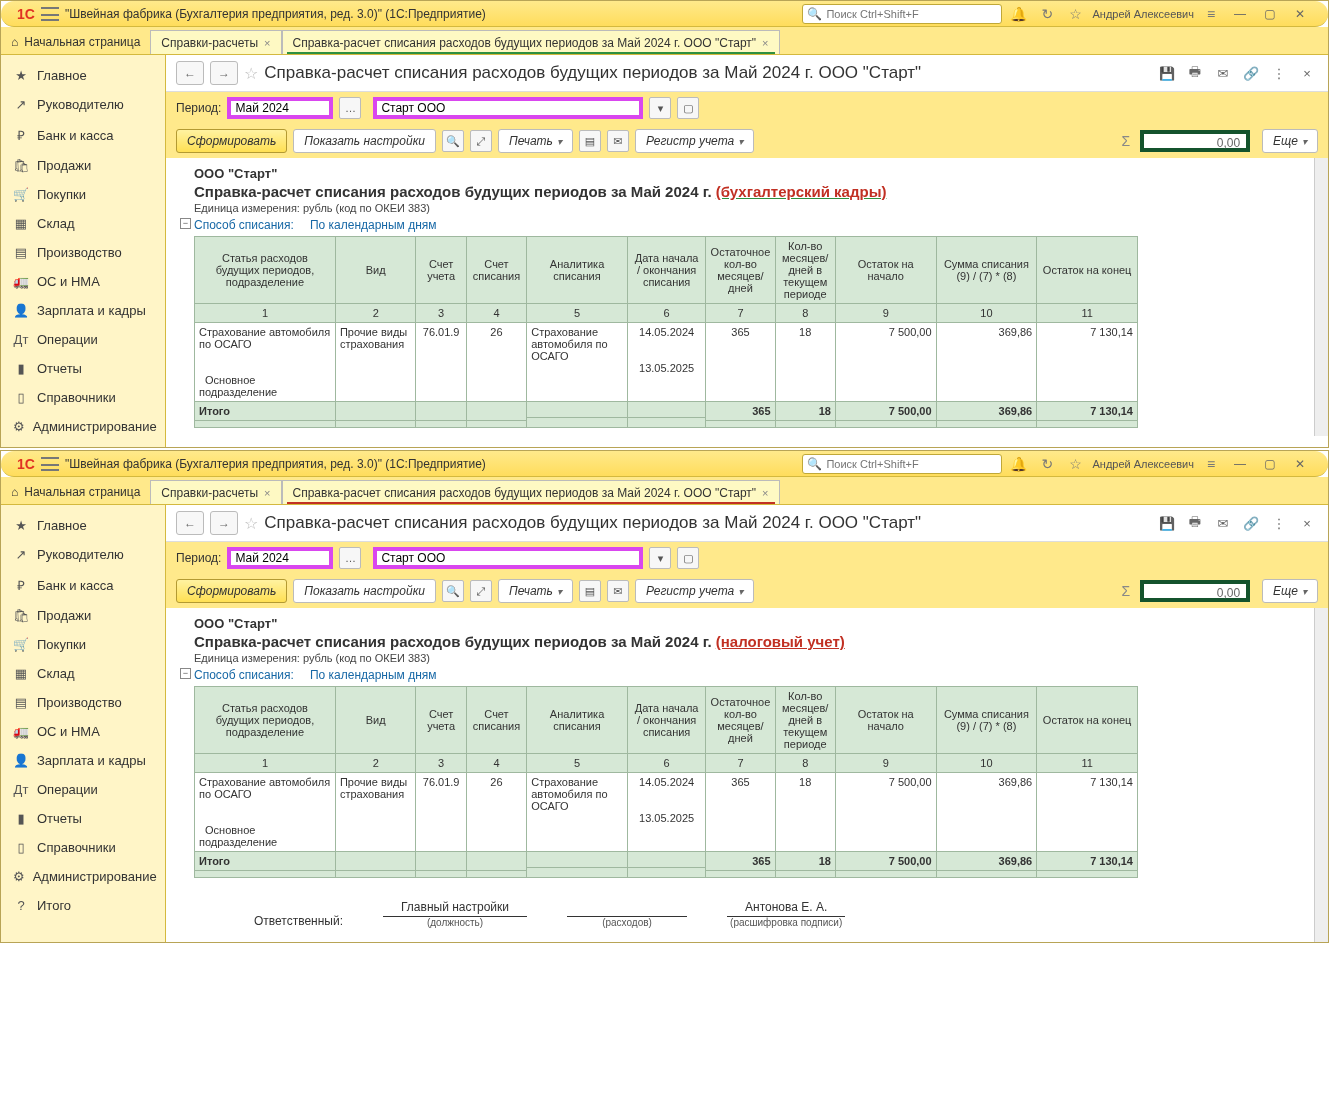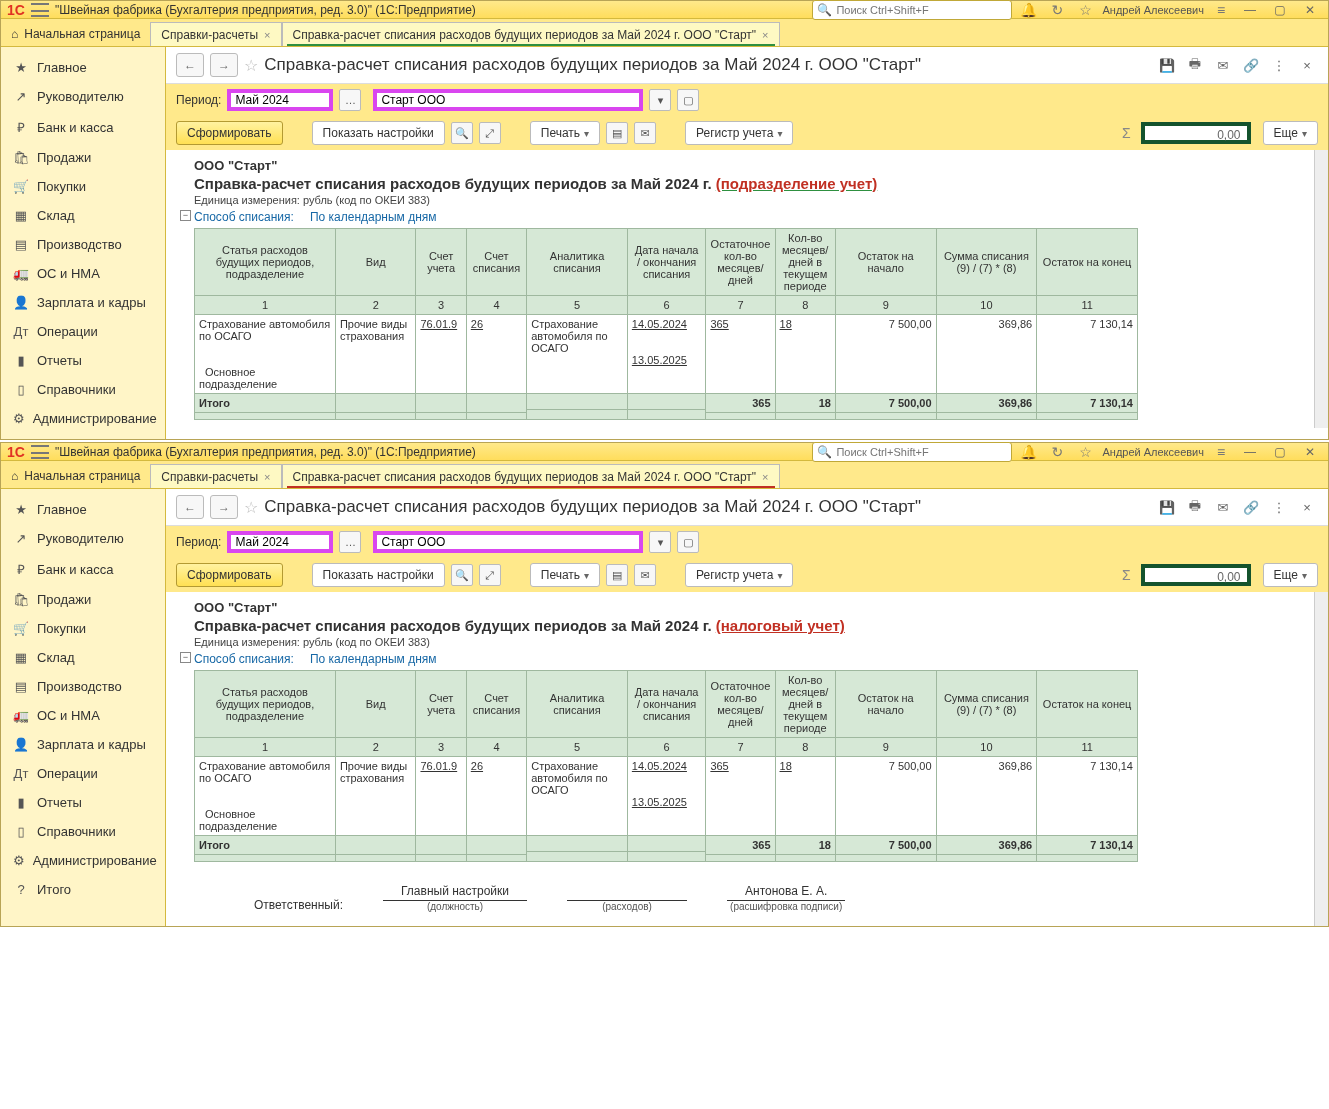--- a/index.html
+++ b/index.html
@@ -1,18 +1,18 @@
 <!DOCTYPE html>
 <html><head>
 <meta charset="utf-8">
 <style>
   * { box-sizing: border-box; margin: 0; padding: 0; font-family: Arial, sans-serif; }
   body { background: #fff; font-size: 12px; color: #333; }
   .app-window { border: 1px solid #b8a456; }
-  .title-bar { display:flex; align-items:center; height:18px; background:linear-gradient(#ffe98b,#ffdd5c); border-bottom:1px solid #d4b93e; padding:0 6px; gap:6px; }
+  .title-bar { display:flex; align-items:center; height:26px; background:linear-gradient(#ffe98b,#ffdd5c); border-bottom:1px solid #d4b93e; padding:0 16px; gap:6px;border-radius:13px; }
   .title-bar .logo-1c { color:#e03224; font-weight:bold; font-size:14px; }
   .title-bar .hamburger { width:18px; height:14px; border-top:2px solid #777; border-bottom:2px solid #777; position:relative; }
   .title-bar .hamburger:before { content:""; position:absolute; top:5px; left:0; right:0; border-top:2px solid #777; }
   .title-bar .title-text { flex:0 0 auto; font-size:12px; color:#333; }
   .title-bar .spacer { flex:1; }
   .title-bar .search-box { display:flex; align-items:center; background:#fff; border:1px solid #c0a838; border-radius:3px; height:20px; width:200px; padding:0 4px; gap:4px; }
   .title-bar .search-box input { border:0; outline:0; font-size:11px; color:#999; width:100%; }
   .title-bar .icon-btn { width:22px; height:22px; display:flex; align-items:center; justify-content:center; border-radius:3px; cursor:pointer; color:#777; font-size:14px; }
   .title-bar .user { font-size:11px; color:#555; }
   .title-bar .win-btn { width:24px; height:20px; display:flex; align-items:center; justify-content:center; color:#666; font-size:12px; cursor:pointer; }
@@ -31,40 +31,40 @@
   .doc-header { display:flex; align-items:center; gap:6px; padding:6px 10px; background:#fff; border-bottom:1px solid #ddd; }
   .nav-btn { width:28px; height:24px; border:1px solid #bbb; border-radius:3px; background:#f7f7f7; display:flex; align-items:center; justify-content:center; color:#666; cursor:pointer; }
   .star-btn { color:#bbb; font-size:16px; }
   .doc-title { font-size:17px; font-weight:normal; color:#333; flex:1; }
   .hdr-icon { width:22px; height:22px; display:flex; align-items:center; justify-content:center; color:#666; cursor:pointer; font-size:13px; border:1px solid transparent; border-radius:3px;}
   .lbl { font-size:12px; color:#333; }
   .field { height:22px; border:4px solid #d946ef; background:#fff; font-size:12px; padding:0 4px; display:flex; align-items:center; }
   .field input { border:0; outline:0; font-size:12px; width:100%; }
   .mini { width:22px; height:22px; border:1px solid #bbb; background:#f7f7f7; display:flex; align-items:center; justify-content:center; color:#555; cursor:pointer; border-radius:2px; font-size:11px;}
   .toolbar2 { display:flex; align-items:center; gap:6px; padding:5px 10px; background:#ffe98b; }
-  .btn { height:24px; border:1px solid #b39a32; background:linear-gradient(#fff2a0,#ffe053); border-radius:3px; padding:0 10px; font-size:12px; display:flex; align-items:center; cursor:pointer; }
-  .btn.white { background:#fff; border:1px solid #bbb;margin-left:23px; }
+  .btn { height:24px; border:1px solid #b39a32; background:linear-gradient(#fff2a0,#ffe053); border-radius:3px; padding:0 10px; font-size:12px; display:flex; align-items:center; cursor:pointer;font-style:italic; }
+  .btn.white { background:#fff; border:1px solid #bbb; }
   .btn.dd:after { content:" ▾"; color:#666; padding-left:4px; font-size:10px;}
   .report { padding:8px 14px; overflow:auto; font-size:12px; }
   .org-name { font-weight:bold; font-size:13px; margin-bottom:2px; }
   .rep-title { font-size:15px; font-weight:bold; }
   .rep-title .bu { color:#c13023; text-decoration:underline; text-decoration-color:#2e9040; }
   .rep-title .nu { color:#c13023; text-decoration:underline; text-decoration-color:#c13023; }
   .unit-note { font-size:11px; color:#444; margin:2px 0 4px 0; }
   .method { color:#1768a6; font-size:12px; margin-bottom:4px; }
   .method .v { margin-left:16px; }
   .collapse-handle { position:absolute; left:-14px; top:0; width:11px; height:11px; border:1px solid #888; font-size:9px; line-height:9px; text-align:center; color:#555; background:#fff; cursor:pointer;}
   .table-wrap { position:relative; margin-left:0; }
   table.rep { border-collapse:collapse; width:944px; }
   table.rep th, table.rep td { border:1px solid #9fb89f; padding:3px 4px; font-size:11px; }
   table.rep thead th { background:#d6e8d6; text-align:center; font-weight:normal; }
   table.rep .numrow td { background:#d6e8d6; text-align:center; }
   table.rep tbody td { background:#fff; vertical-align:top; }
   table.rep tbody td.r { text-align:right; }
-  table.rep tbody td.c { text-align:left;text-decoration:underline; }
+  table.rep tbody td.c { text-align:center; }
   table.rep tr.total td { background:#d6e8d6; font-weight:bold; }
   table.rep tr.total td.r { text-align:right; }
   .sig-row { display:flex; gap:40px; margin:22px 0 6px 60px; font-size:12px; align-items:flex-end; }
   .sig-block { text-align:center; }
   .sig-line { border-bottom:1px solid #333; padding:0 18px 2px; font-size:12px; }
   .sig-cap { font-size:10px; color:#555; }
   .sum-box { width:110px; height:22px; border:4px solid #14532d; background:#fff; text-align:right; padding:2px 6px; font-size:12px; color:#666; margin-left:4px;}
   .sigma { color:#888; font-size:14px; }
   .scroll-placeholder { width:14px; background:#eee; border-left:1px solid #ccc; }
   .reportarea { display:flex; }
@@ -203,21 +203,21 @@
         <span class="spacer" style="flex:1"></span>
         <span class="sigma">Σ</span>
         <div class="sum-box">0,00</div>
         <div class="btn white dd" style="margin-left:6px">Еще</div>
       </div>
 
       <div class="reportarea">
       <div class="report" style="position:relative; padding-left:28px;">
         <div class="org-name">ООО "Старт"</div>
         <div class="rep-title">
-          <span>Справка-расчет списания расходов будущих периодов за Май 2024 г. </span><span class="bu">(подразделение учет)</span>
+          <span>Справка-расчет списания расходов будущих периодов за Май 2024 г. </span><span class="bu">(бухгалтерский кадры)</span>
         </div>
         <div class="unit-note">Единица измерения: рубль (код по ОКЕИ 383)</div>
         <div class="table-wrap">
           <span class="collapse-handle">−</span>
           <div class="method">
             <span>Способ списания:</span><span class="v">По календарным дням</span>
           </div>
           <table class="rep">
             <thead>
               <tr>

